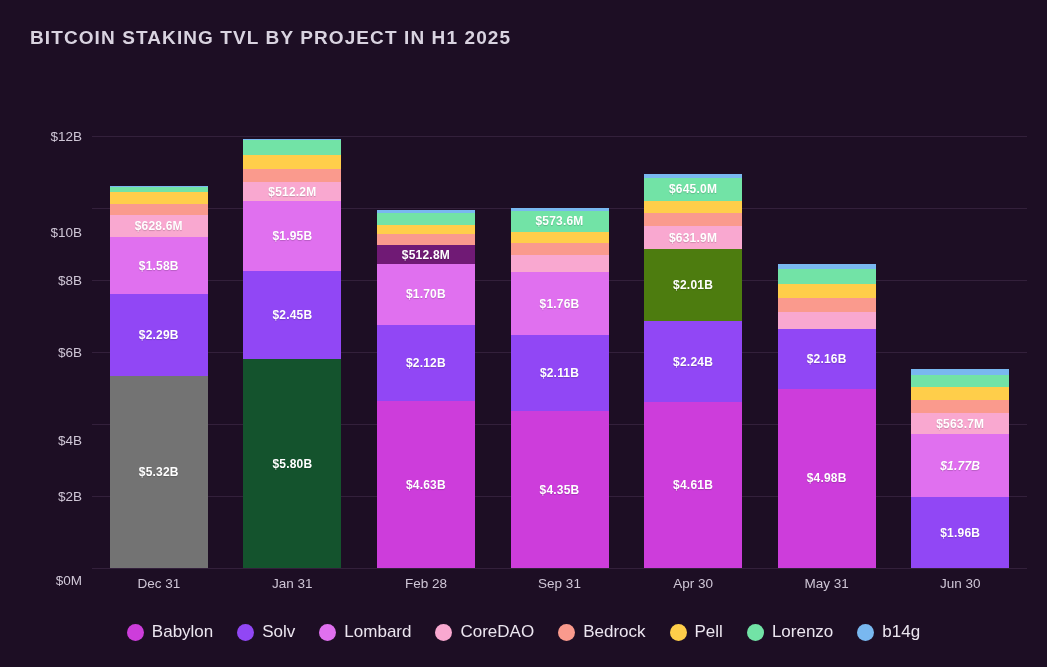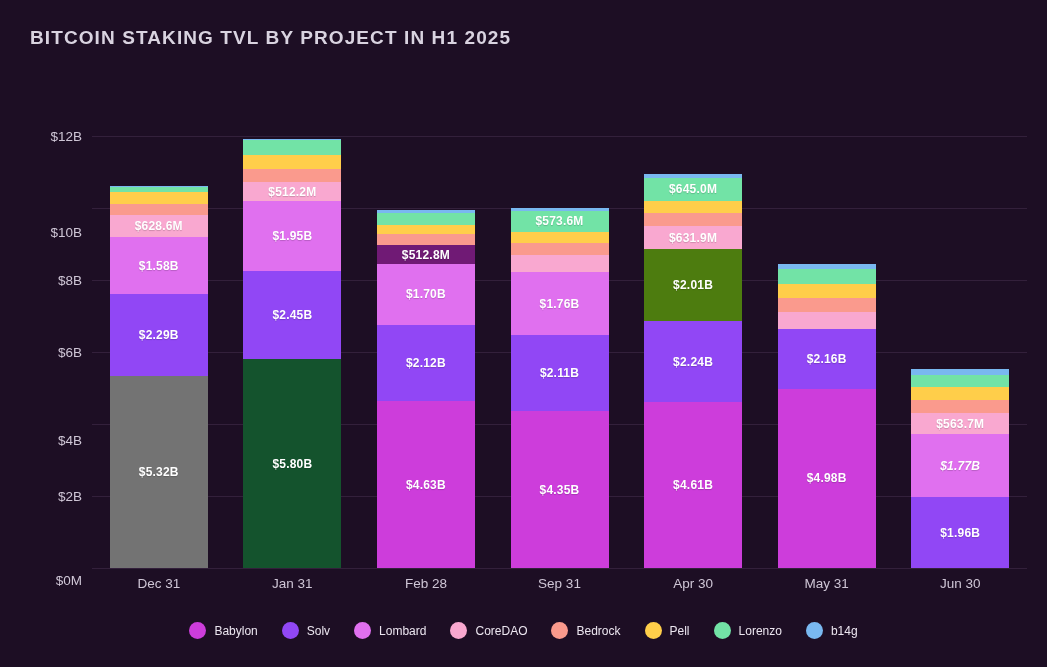--- a/index.html
+++ b/index.html
@@ -117,21 +117,21 @@
     align-items: center;
     gap: 8px;
   }
   .legend-swatch {
     width: 17px;
     height: 17px;
     border-radius: 50%;
     flex: none;
   }
   .legend-label {
-    font-size: 12px;
+    font-size: 17px;
     color: #ece6f0;
     white-space: nowrap;
   }
 </style>
 </head>
 <body>
 
 <div id="chart-root">
 
   <div id="chart-title">BITCOIN STAKING TVL BY PROJECT IN H1 2025</div>

